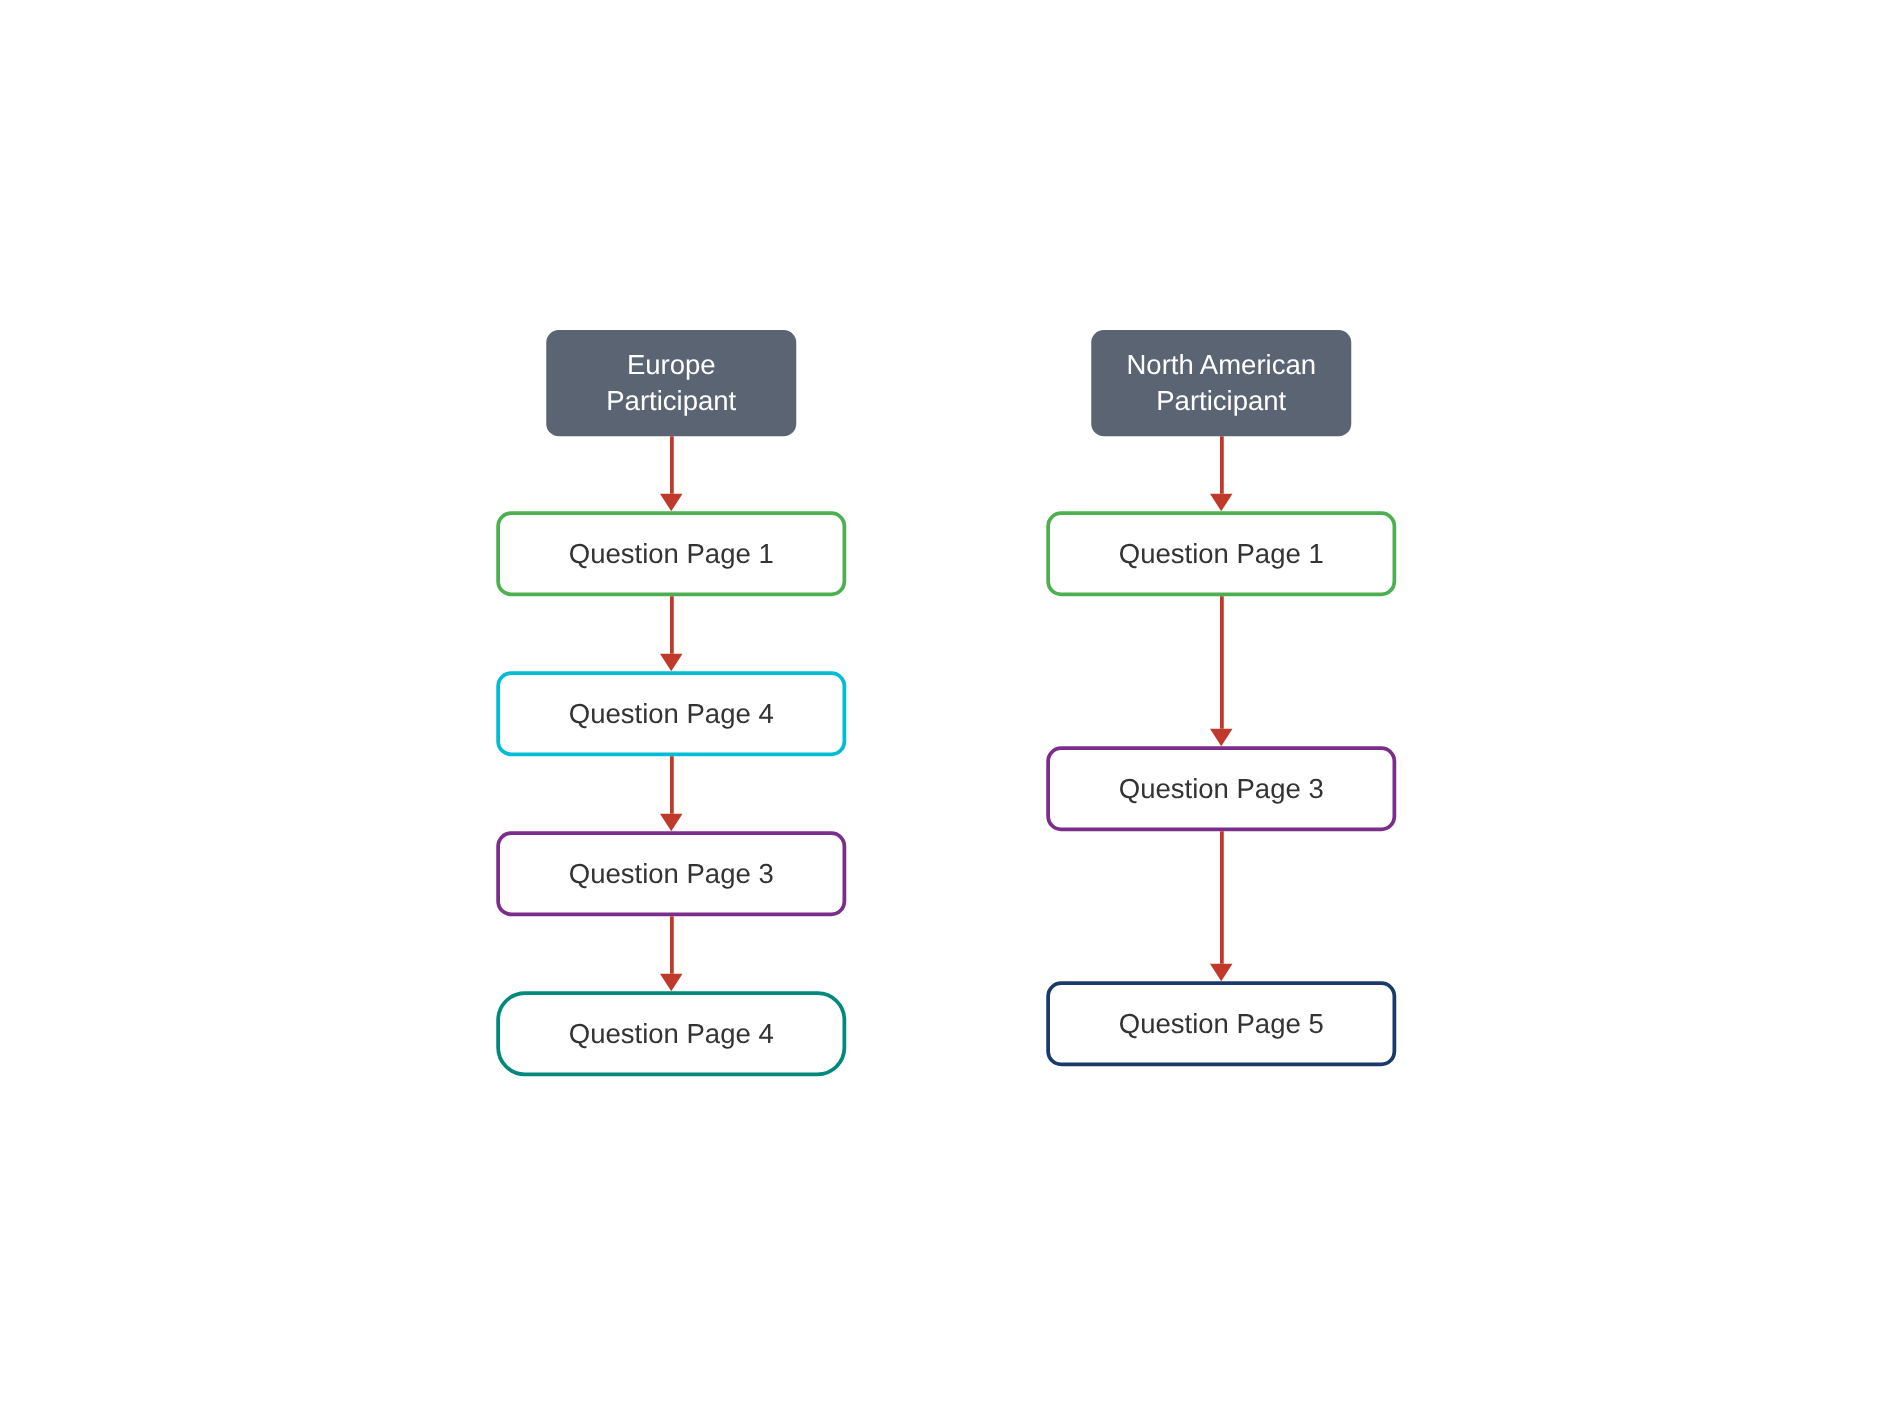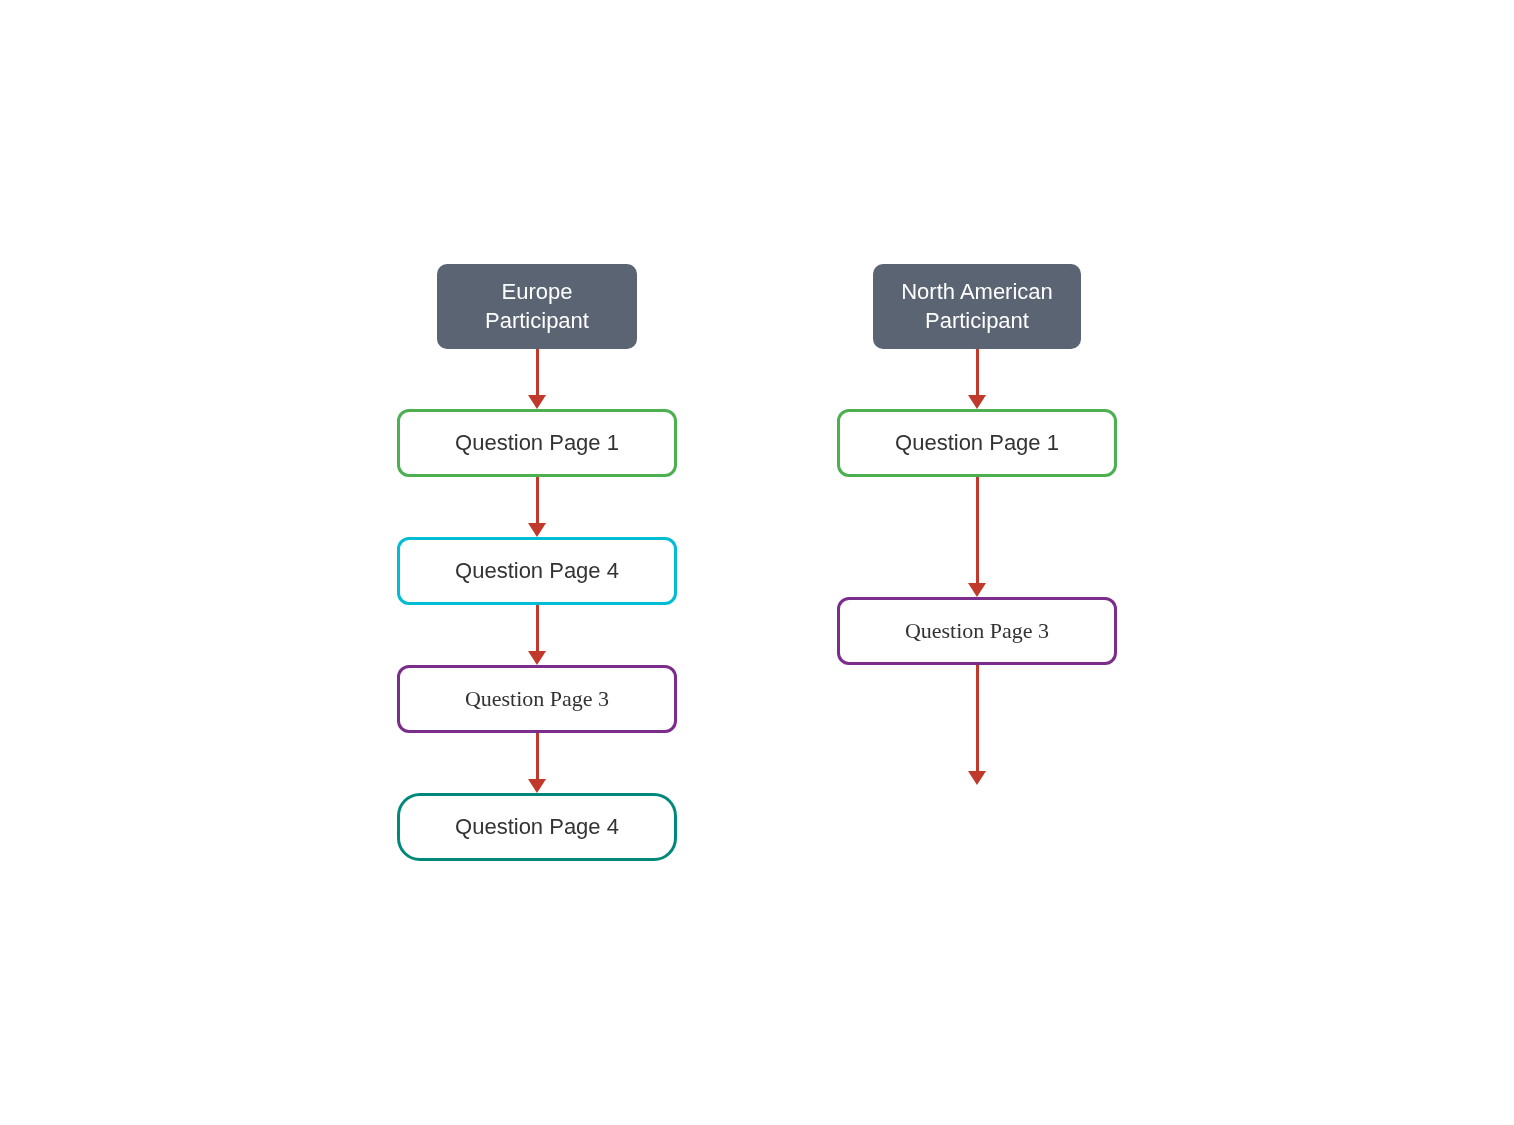--- a/index.html
+++ b/index.html
@@ -72,21 +72,21 @@
       background: #ffffff;
       padding: 18px 52px;
       font-size: 22px;
       color: #333333;
       text-align: center;
       min-width: 280px;
     }
 
     .green-box { border-color: #4caf50; }
     .teal-box { border-color: #00bcd4; }
-    .purple-box { border-color: #7b2d8b; font-family: Liberation Serif, serif; }
+    .purple-box { border-color: #7b2d8b; }
     .teal-dark-box { border-color: #00897b; border-radius: 23px; }
     .dark-blue-box { border-color: #1a3a6b; }
   </style>
 </head>
 <body>
 
 <div class="diagram-container">
 
   <div class="flow-column">
 
@@ -154,16 +154,19 @@
 
     <div class="question-box purple-box">
       <span>Question Page 3</span>
     </div>
 
     <div class="arrow" style="height: 120px;">
       <div class="arrow-line"></div>
       <div class="arrow-head"></div>
     </div>
 
+    <div class="question-box dark-blue-box">
+      <span>Question Page 5</span>
+    </div>
 
   </div>
 
 </div>
 
 </body></html>

